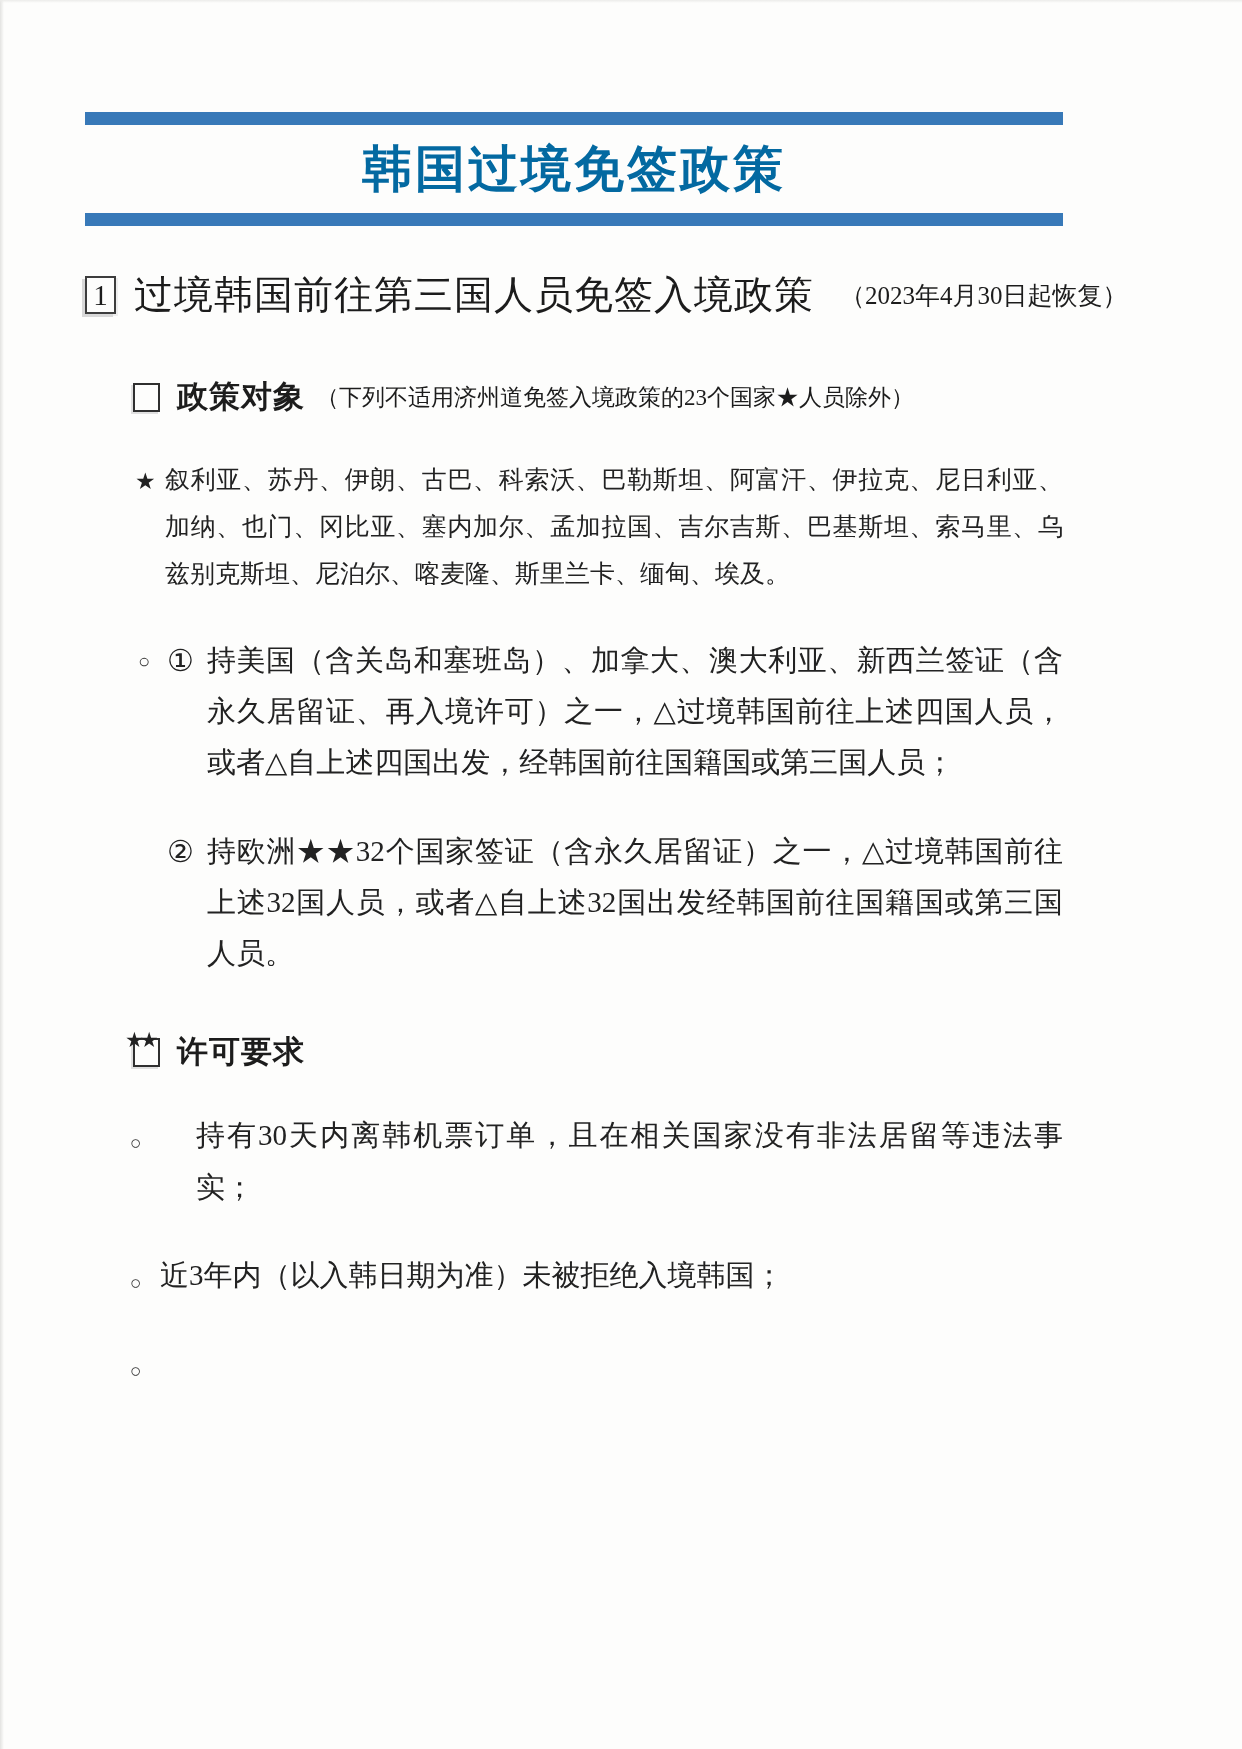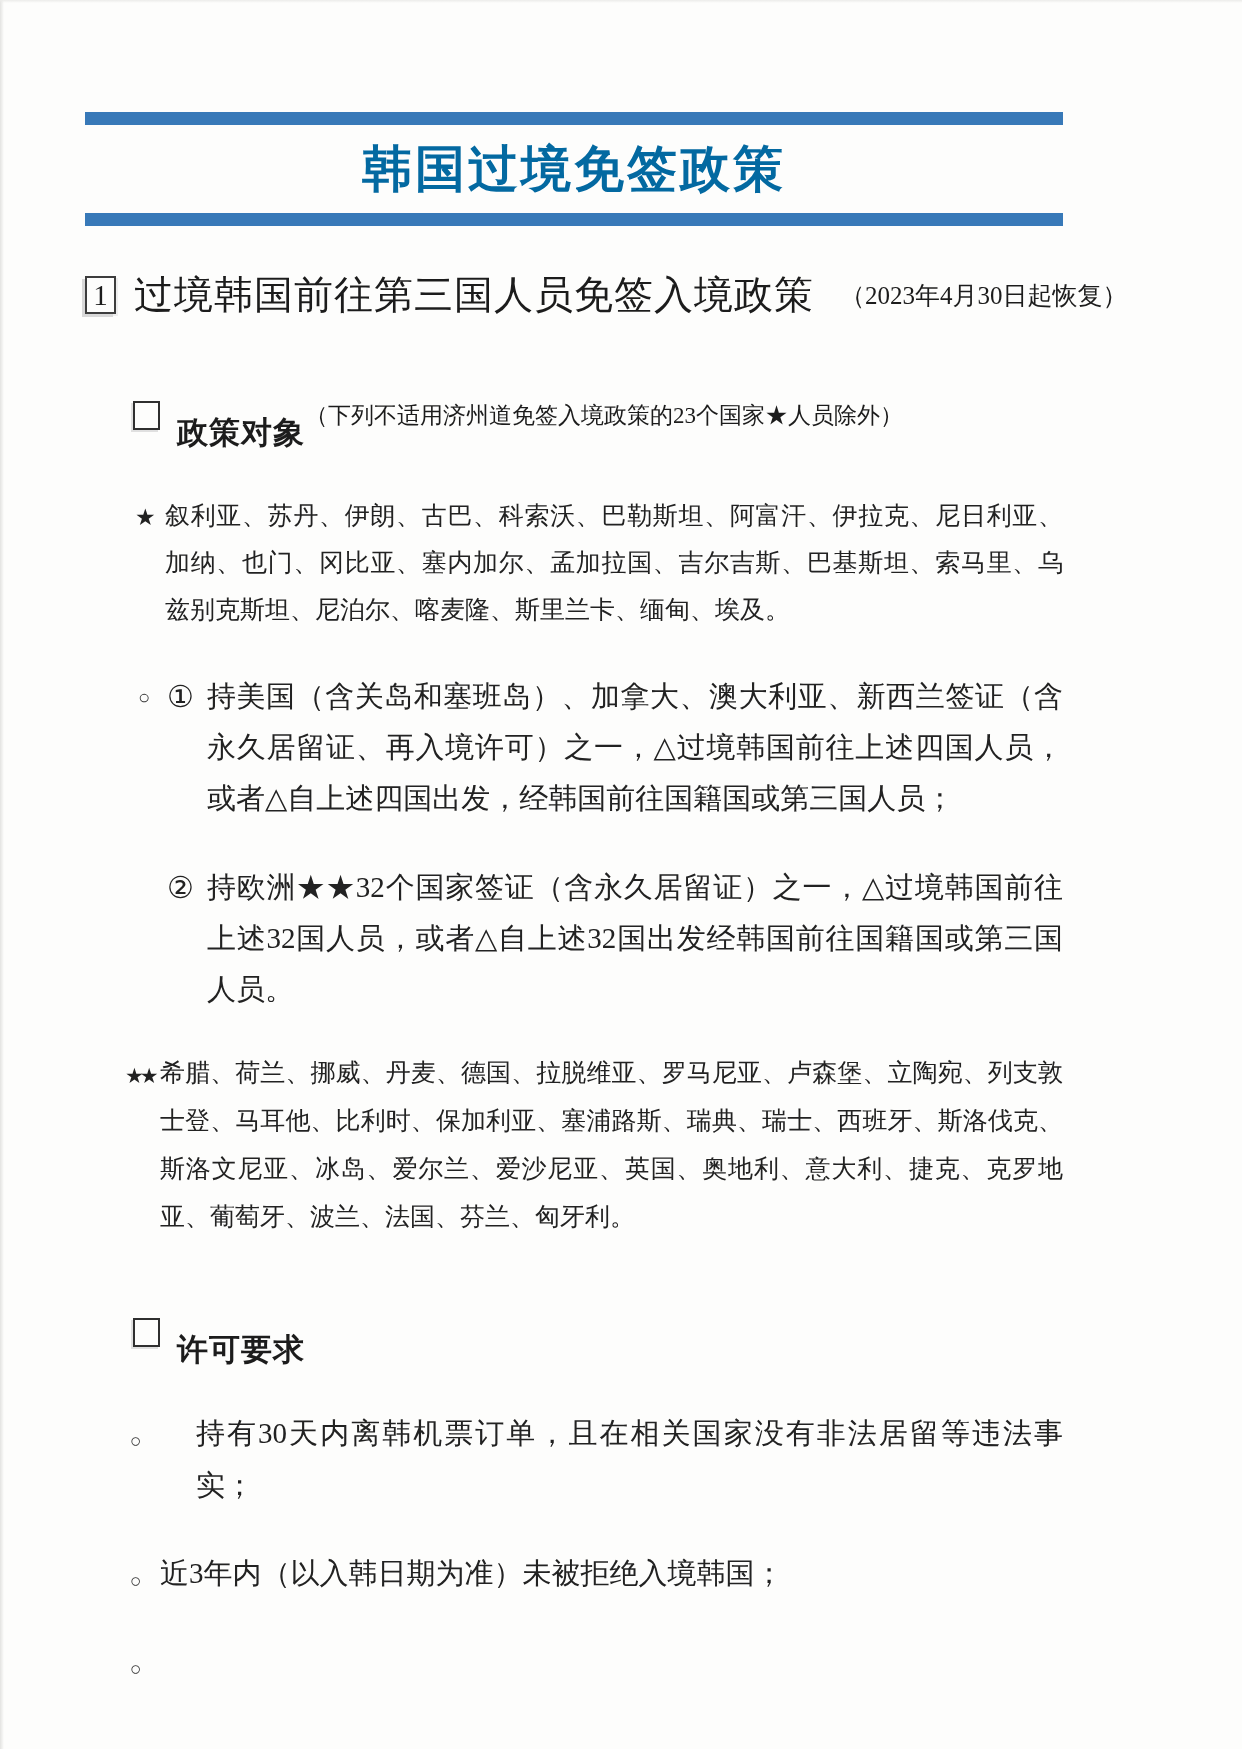--- a/index.html
+++ b/index.html
@@ -91,26 +91,25 @@
     border: 2px solid #2f2f2f;
     box-shadow: -2px 2px 0 #e0e0e0;
     margin-right: 17px;
     flex: 0 0 auto;
   }
   .square-heading-label {
     font-size: 31px;
     font-weight: 700;
     letter-spacing: 1px;
     white-space: nowrap;
-    margin-top: 36px;
   }
   .square-heading-note {
     font-size: 23px;
     font-weight: 400;
-    margin-left: 0;
+    margin-left: 11px;
     white-space: nowrap;
   }
 
   
   .hang {
     position: relative;
     text-align: justify;
     text-align-last: left;
     color: #222;
   }
@@ -223,21 +222,20 @@
     <span>持美国（含关岛和塞班岛）、加拿大、澳大利亚、新西兰签证（含永久居留证、再入境许可）之一，△过境韩国前往上述四国人员，或者△自上述四国出发，经韩国前往国籍国或第三国人员；</span>
   </div>
 
   <div class="hang condition">
     <span class="marker">②</span>
     <span>持欧洲★★32个国家签证（含永久居留证）之一，△过境韩国前往上述32国人员，或者△自上述32国出发经韩国前往国籍国或第三国人员。</span>
   </div>
 
   <div class="hang european-list">
     <span class="marker">★★</span>
-    <span>希腊、荷兰、挪威、丹麦、德国、拉脱维亚、罗马尼亚、卢森堡、立陶宛、列支敦士登、马耳他、比利时、保加利亚、塞浦路斯、瑞典、瑞士、西班牙、斯洛伐克、斯洛文尼亚、冰岛、爱尔兰、爱沙尼亚、英国、奥地利、意大利、捷克、克罗地亚、葡萄牙、波兰、法国、芬兰、匈牙利。</span>
   </div>
 
   <div class="square-heading requirements-heading">
     <span class="hollow-square"></span>
     <span class="square-heading-label">许可要求</span>
   </div>
 
   <div class="hang req-item">
     <span class="marker">○</span>
     <span>持有30天内离韩机票订单，且在相关国家没有非法居留等违法事实；</span>

